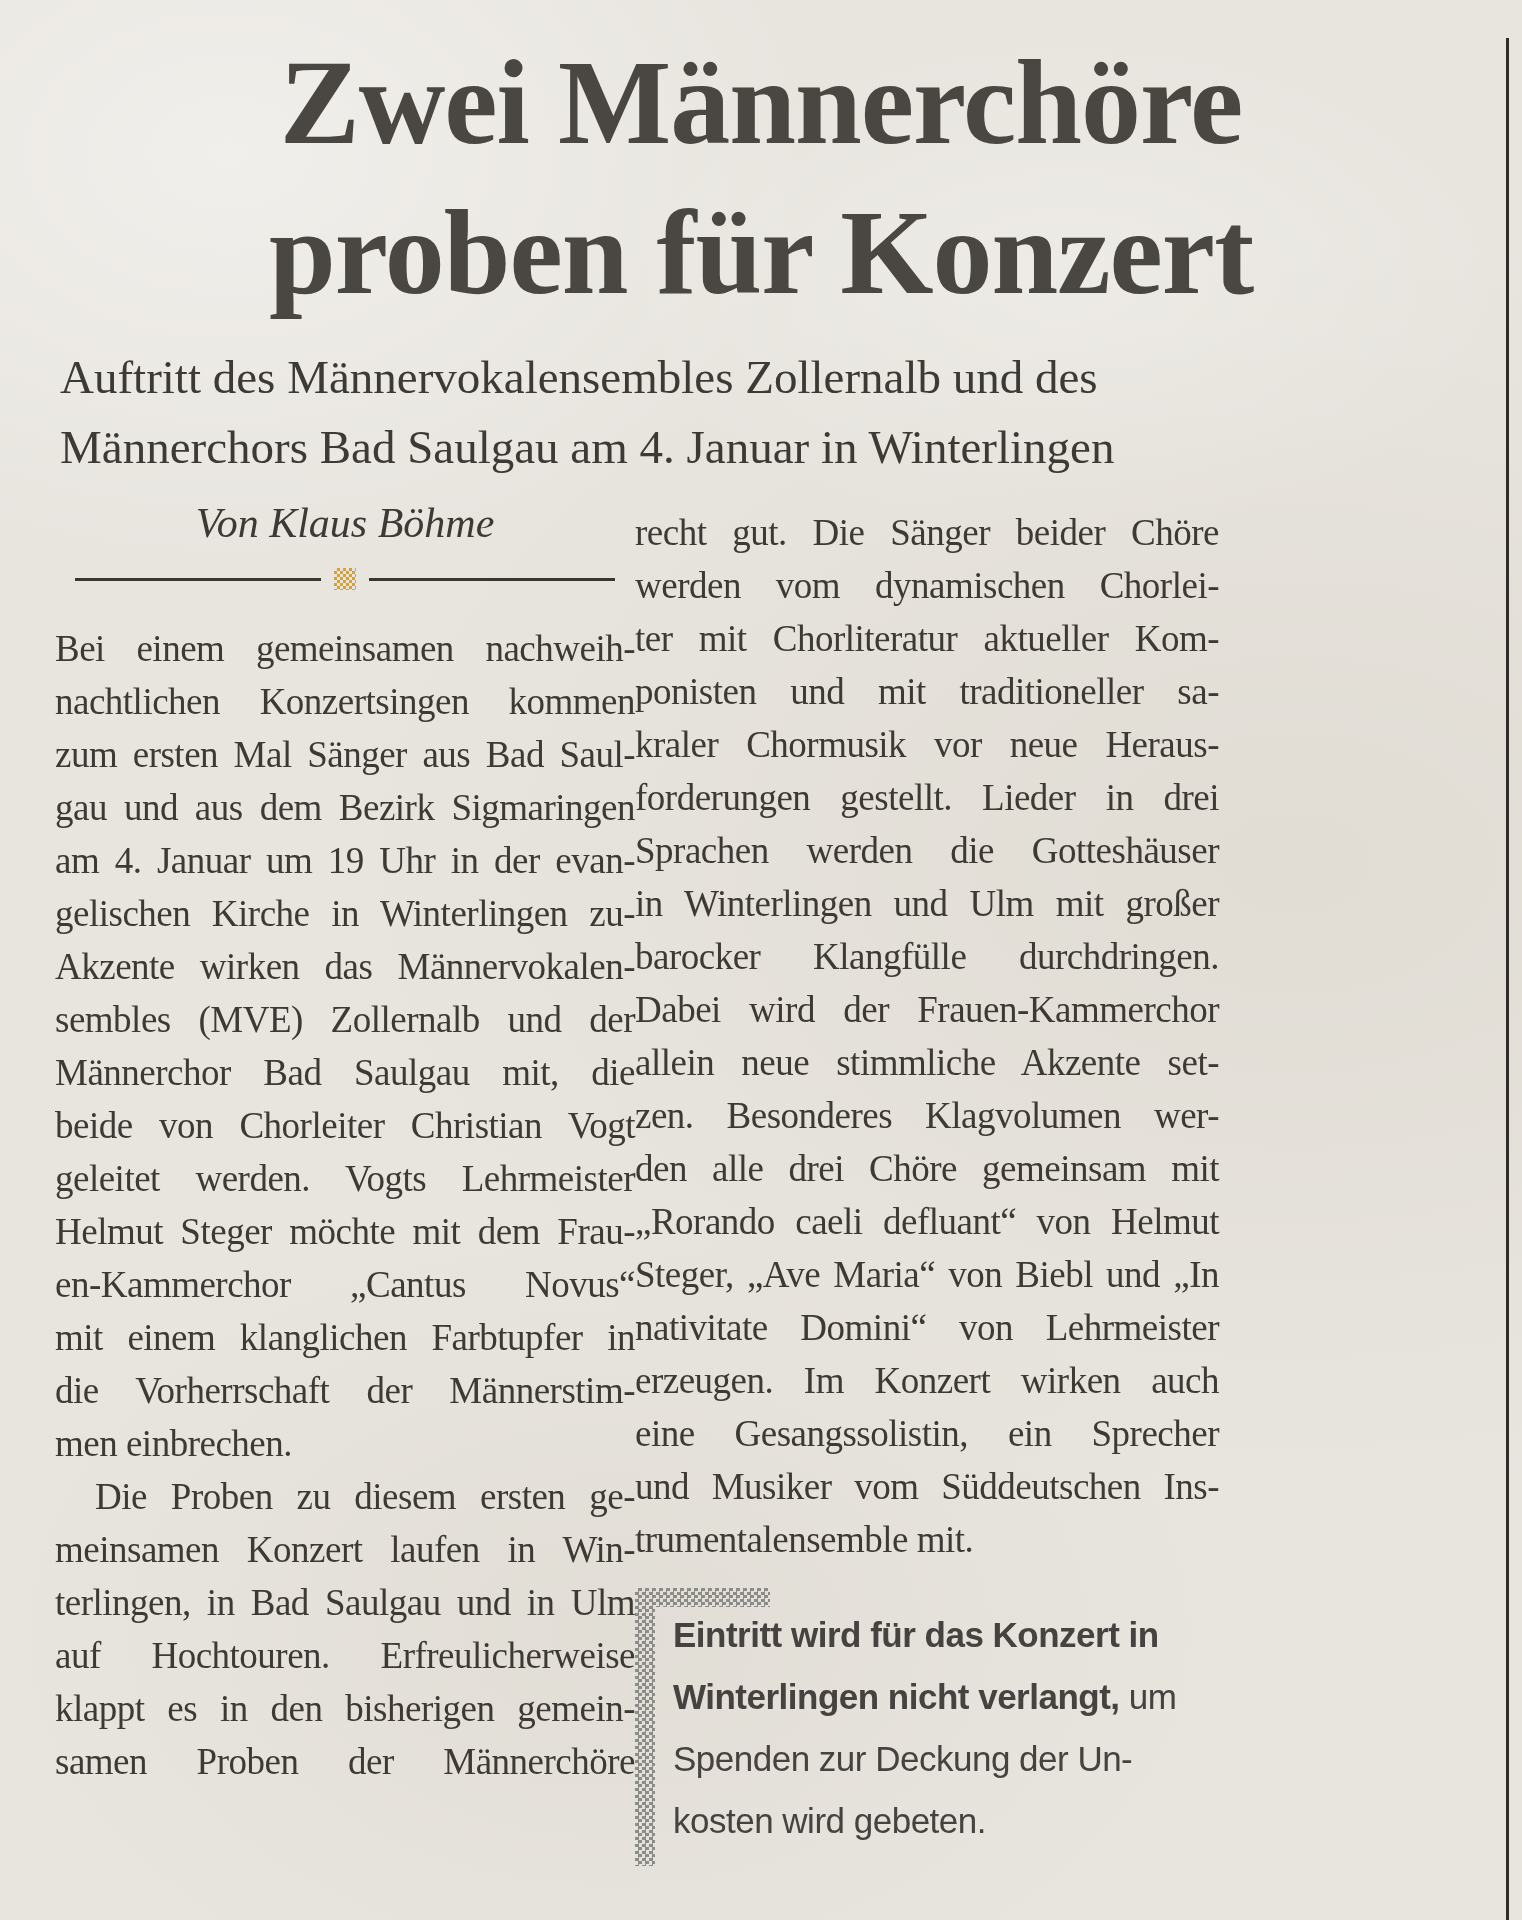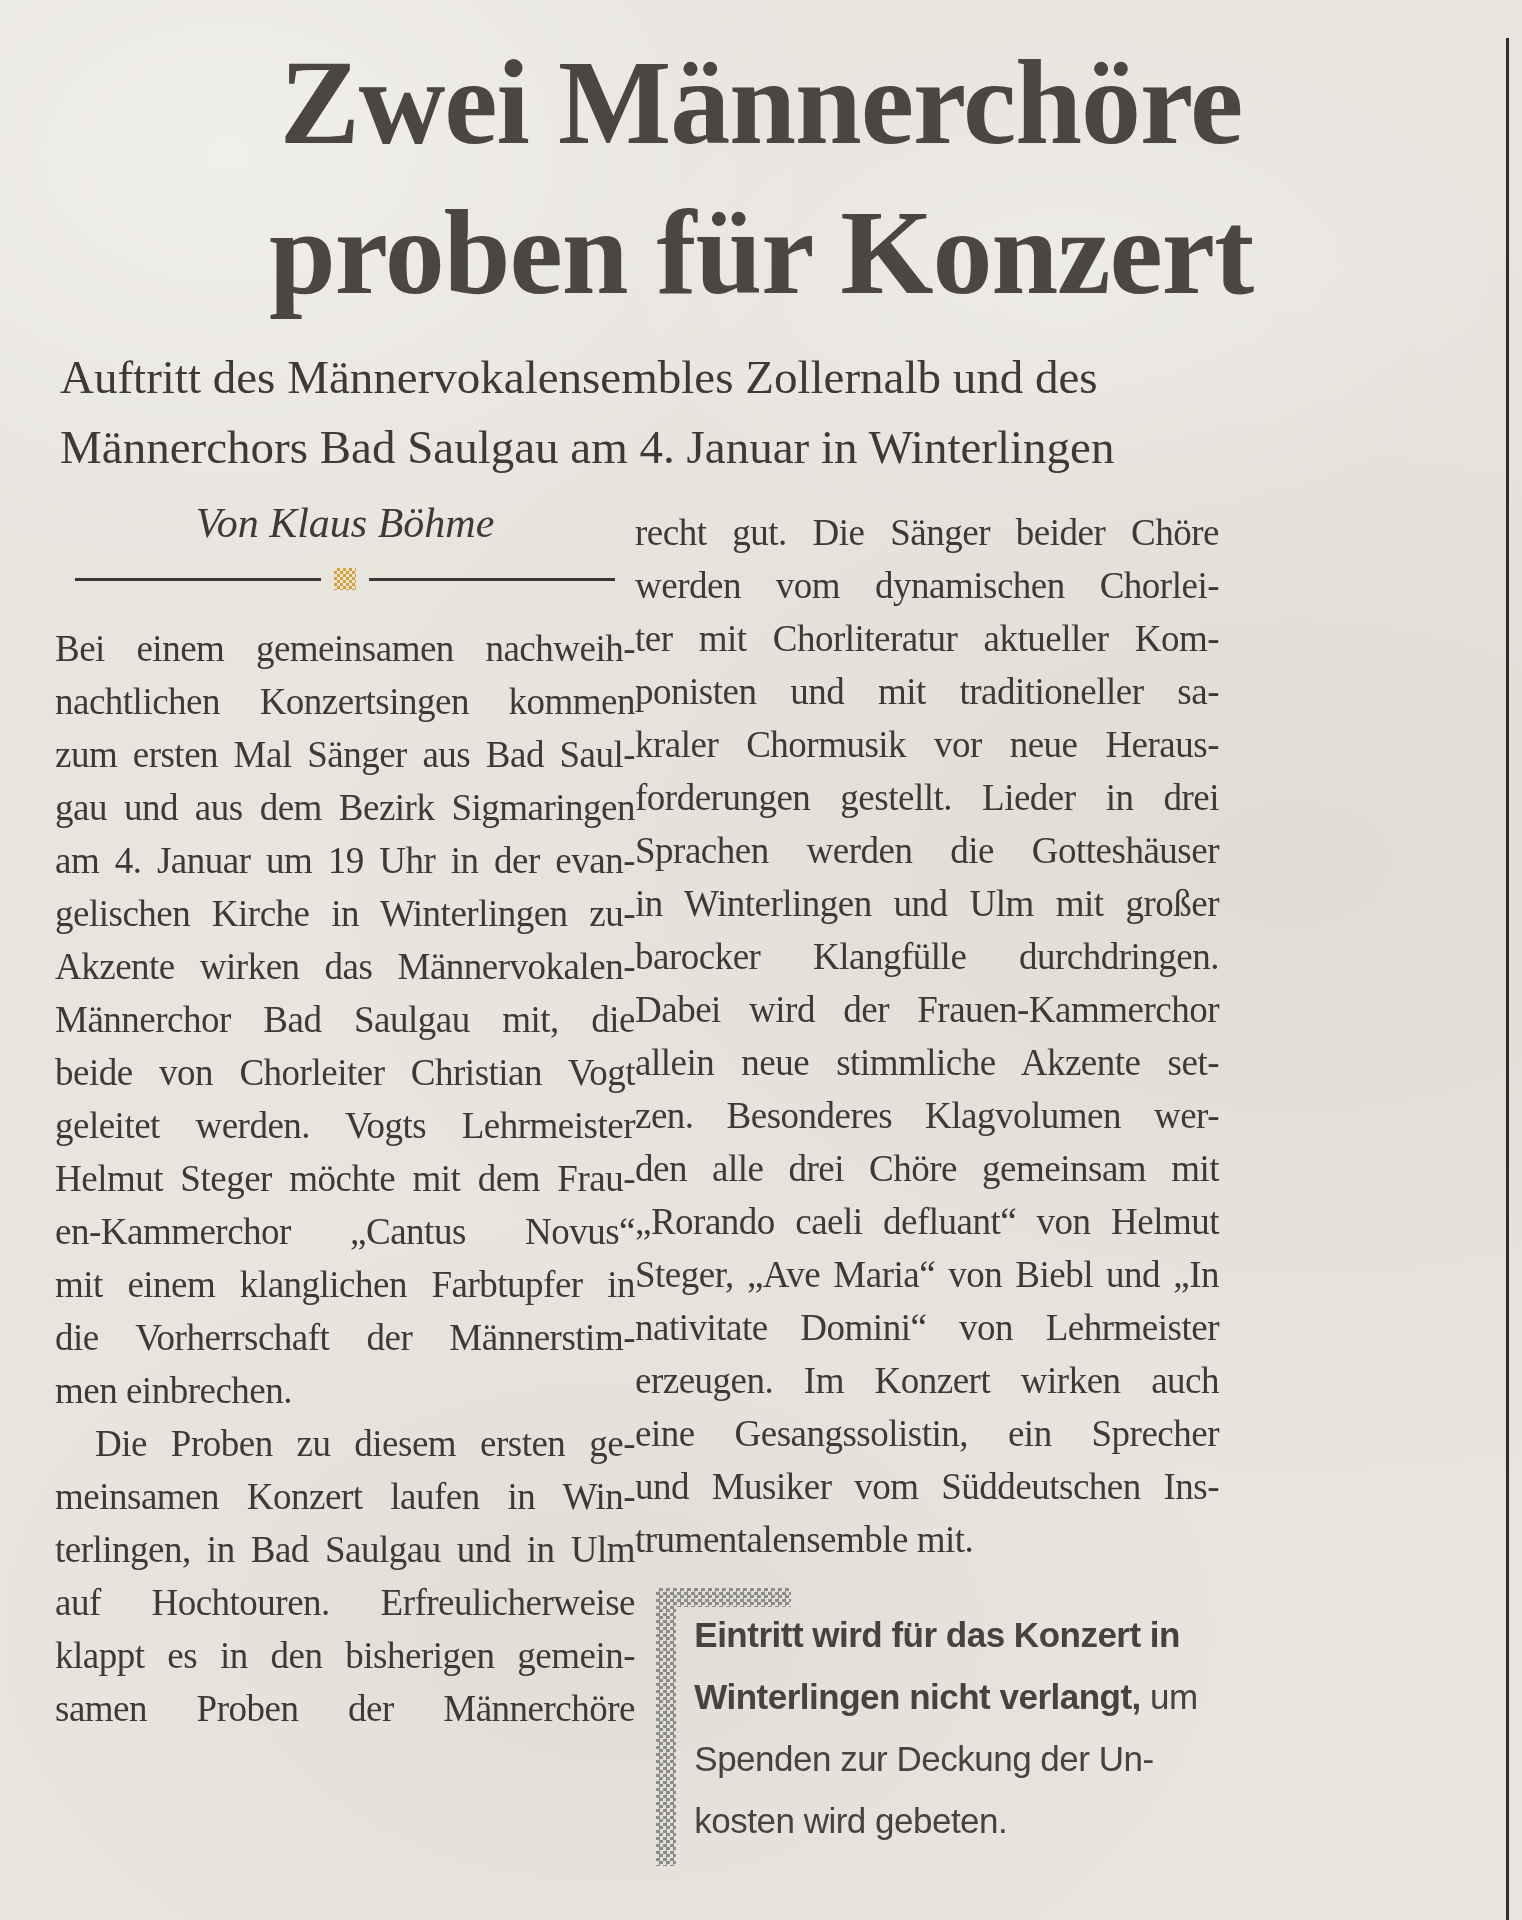--- a/index.html
+++ b/index.html
@@ -54,21 +54,21 @@
   .col-right .body-lines{margin-top:0;}
   .line{
     white-space:nowrap;
     font-size:37px;line-height:53px;height:53px;
     letter-spacing:-0.5px;
     color:var(--ink,#3d3a36);
   }
   .line.just{text-align:justify;text-align-last:justify;}
   .line.indent{text-indent:40px;}
   .infobox{
-    display:flex;margin-top:22px;position:relative;justify-content:center;
+    display:flex;margin-top:22px;position:relative;
   }
   .bracket{position:relative;width:20px;flex:0 0 auto;}
   .bracket-v{
     width:20px;height:278px;
     background:conic-gradient(var(--bracket,#8c8c88) 25%, rgba(0,0,0,0) 0 50%, var(--bracket,#8c8c88) 0 75%, rgba(0,0,0,0) 0) 0 0/7px 7px;
   }
   .bracket-h{
     position:absolute;top:0;left:0;width:135px;height:19px;
     background:conic-gradient(var(--bracket,#8c8c88) 25%, rgba(0,0,0,0) 0 50%, var(--bracket,#8c8c88) 0 75%, rgba(0,0,0,0) 0) 0 0/7px 7px;
   }
@@ -110,20 +110,21 @@
         <div class="rule-seg"></div>
       </div>
       <div class="body-lines">
           <div class="line just"><span>Bei einem gemeinsamen nachweih-</span></div>
           <div class="line just"><span>nachtlichen Konzertsingen kommen</span></div>
           <div class="line just"><span>zum ersten Mal Sänger aus Bad Saul-</span></div>
           <div class="line just"><span>gau und aus dem Bezirk Sigmaringen</span></div>
           <div class="line just"><span>am 4. Januar um 19 Uhr in der evan-</span></div>
           <div class="line just"><span>gelischen Kirche in Winterlingen zu-</span></div>
           <div class="line just"><span>Akzente wirken das Männervokalen-</span></div>
+          <div class="line just"><span>sembles (MVE) Zollernalb und der</span></div>
           <div class="line just"><span>Männerchor Bad Saulgau mit, die</span></div>
           <div class="line just"><span>beide von Chorleiter Christian Vogt</span></div>
           <div class="line just"><span>geleitet werden. Vogts Lehrmeister</span></div>
           <div class="line just"><span>Helmut Steger möchte mit dem Frau-</span></div>
           <div class="line just"><span>en-Kammerchor „Cantus Novus“</span></div>
           <div class="line just"><span>mit einem klanglichen Farbtupfer in</span></div>
           <div class="line just"><span>die Vorherrschaft der Männerstim-</span></div>
           <div class="line"><span>men einbrechen.</span></div>
           <div class="line just indent"><span>Die Proben zu diesem ersten ge-</span></div>
           <div class="line just"><span>meinsamen Konzert laufen in Win-</span></div>

